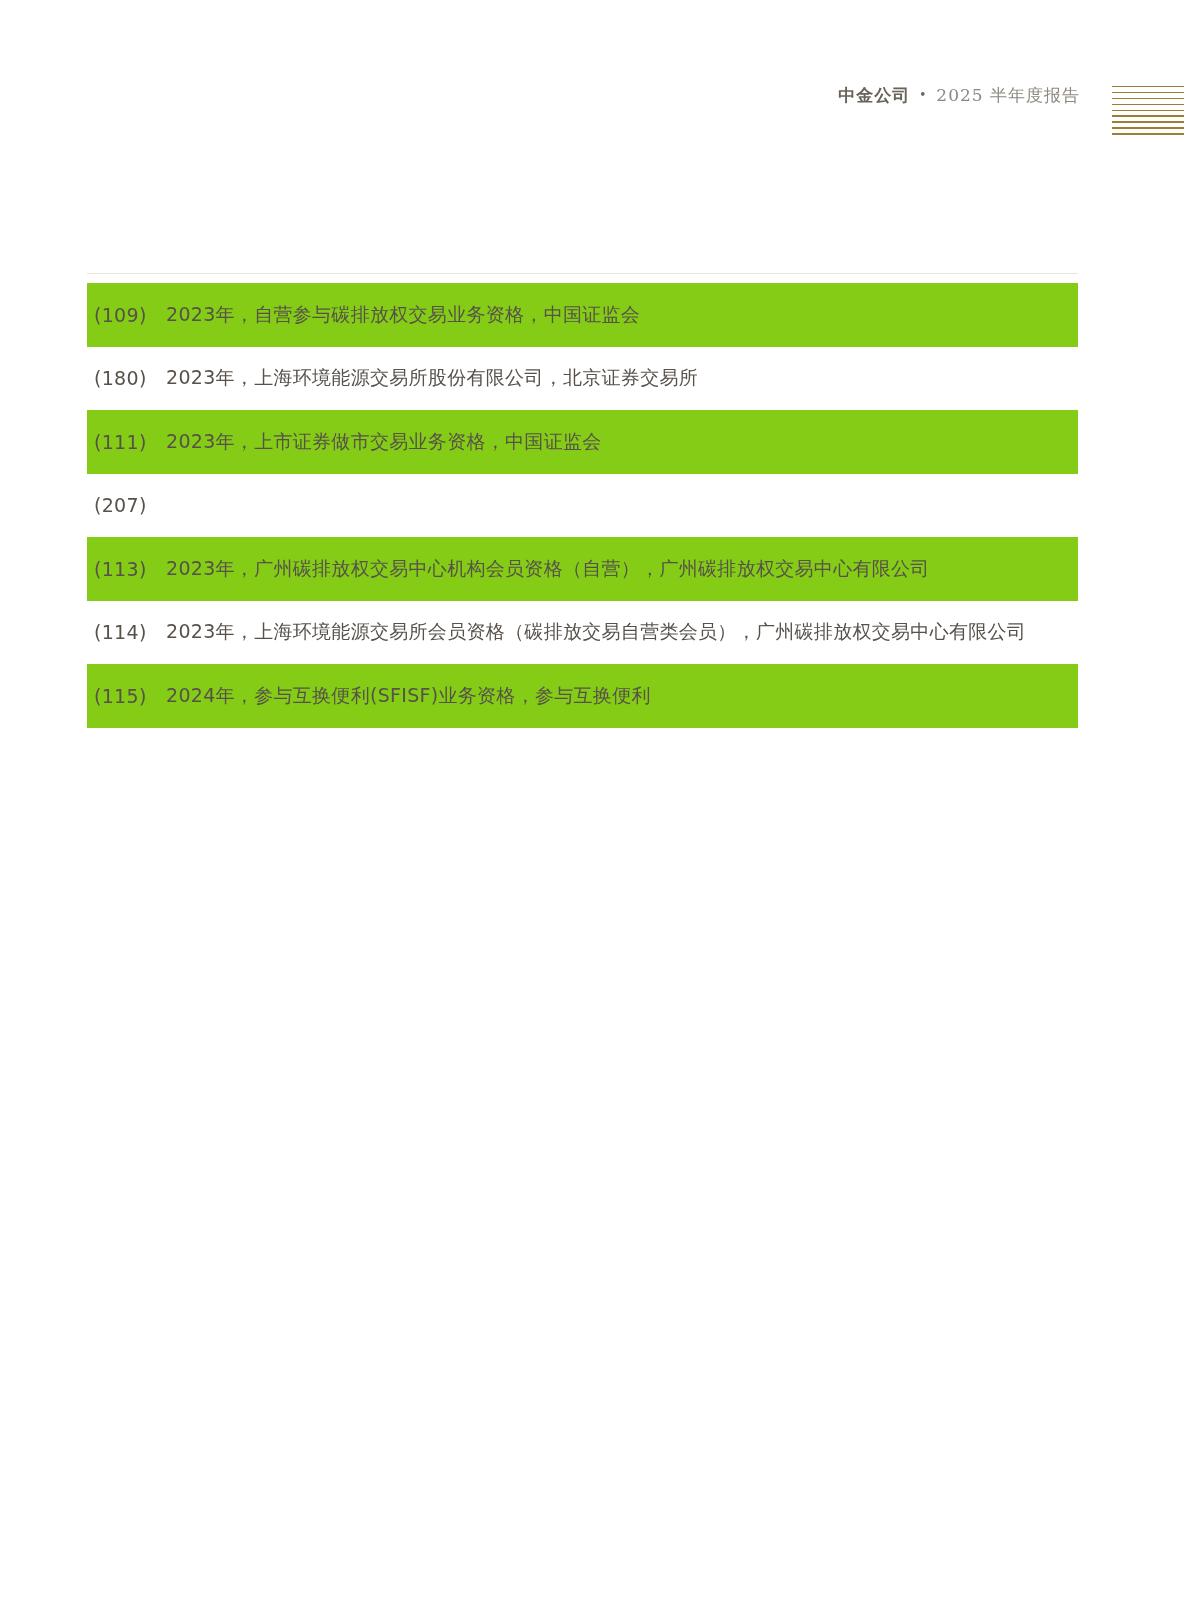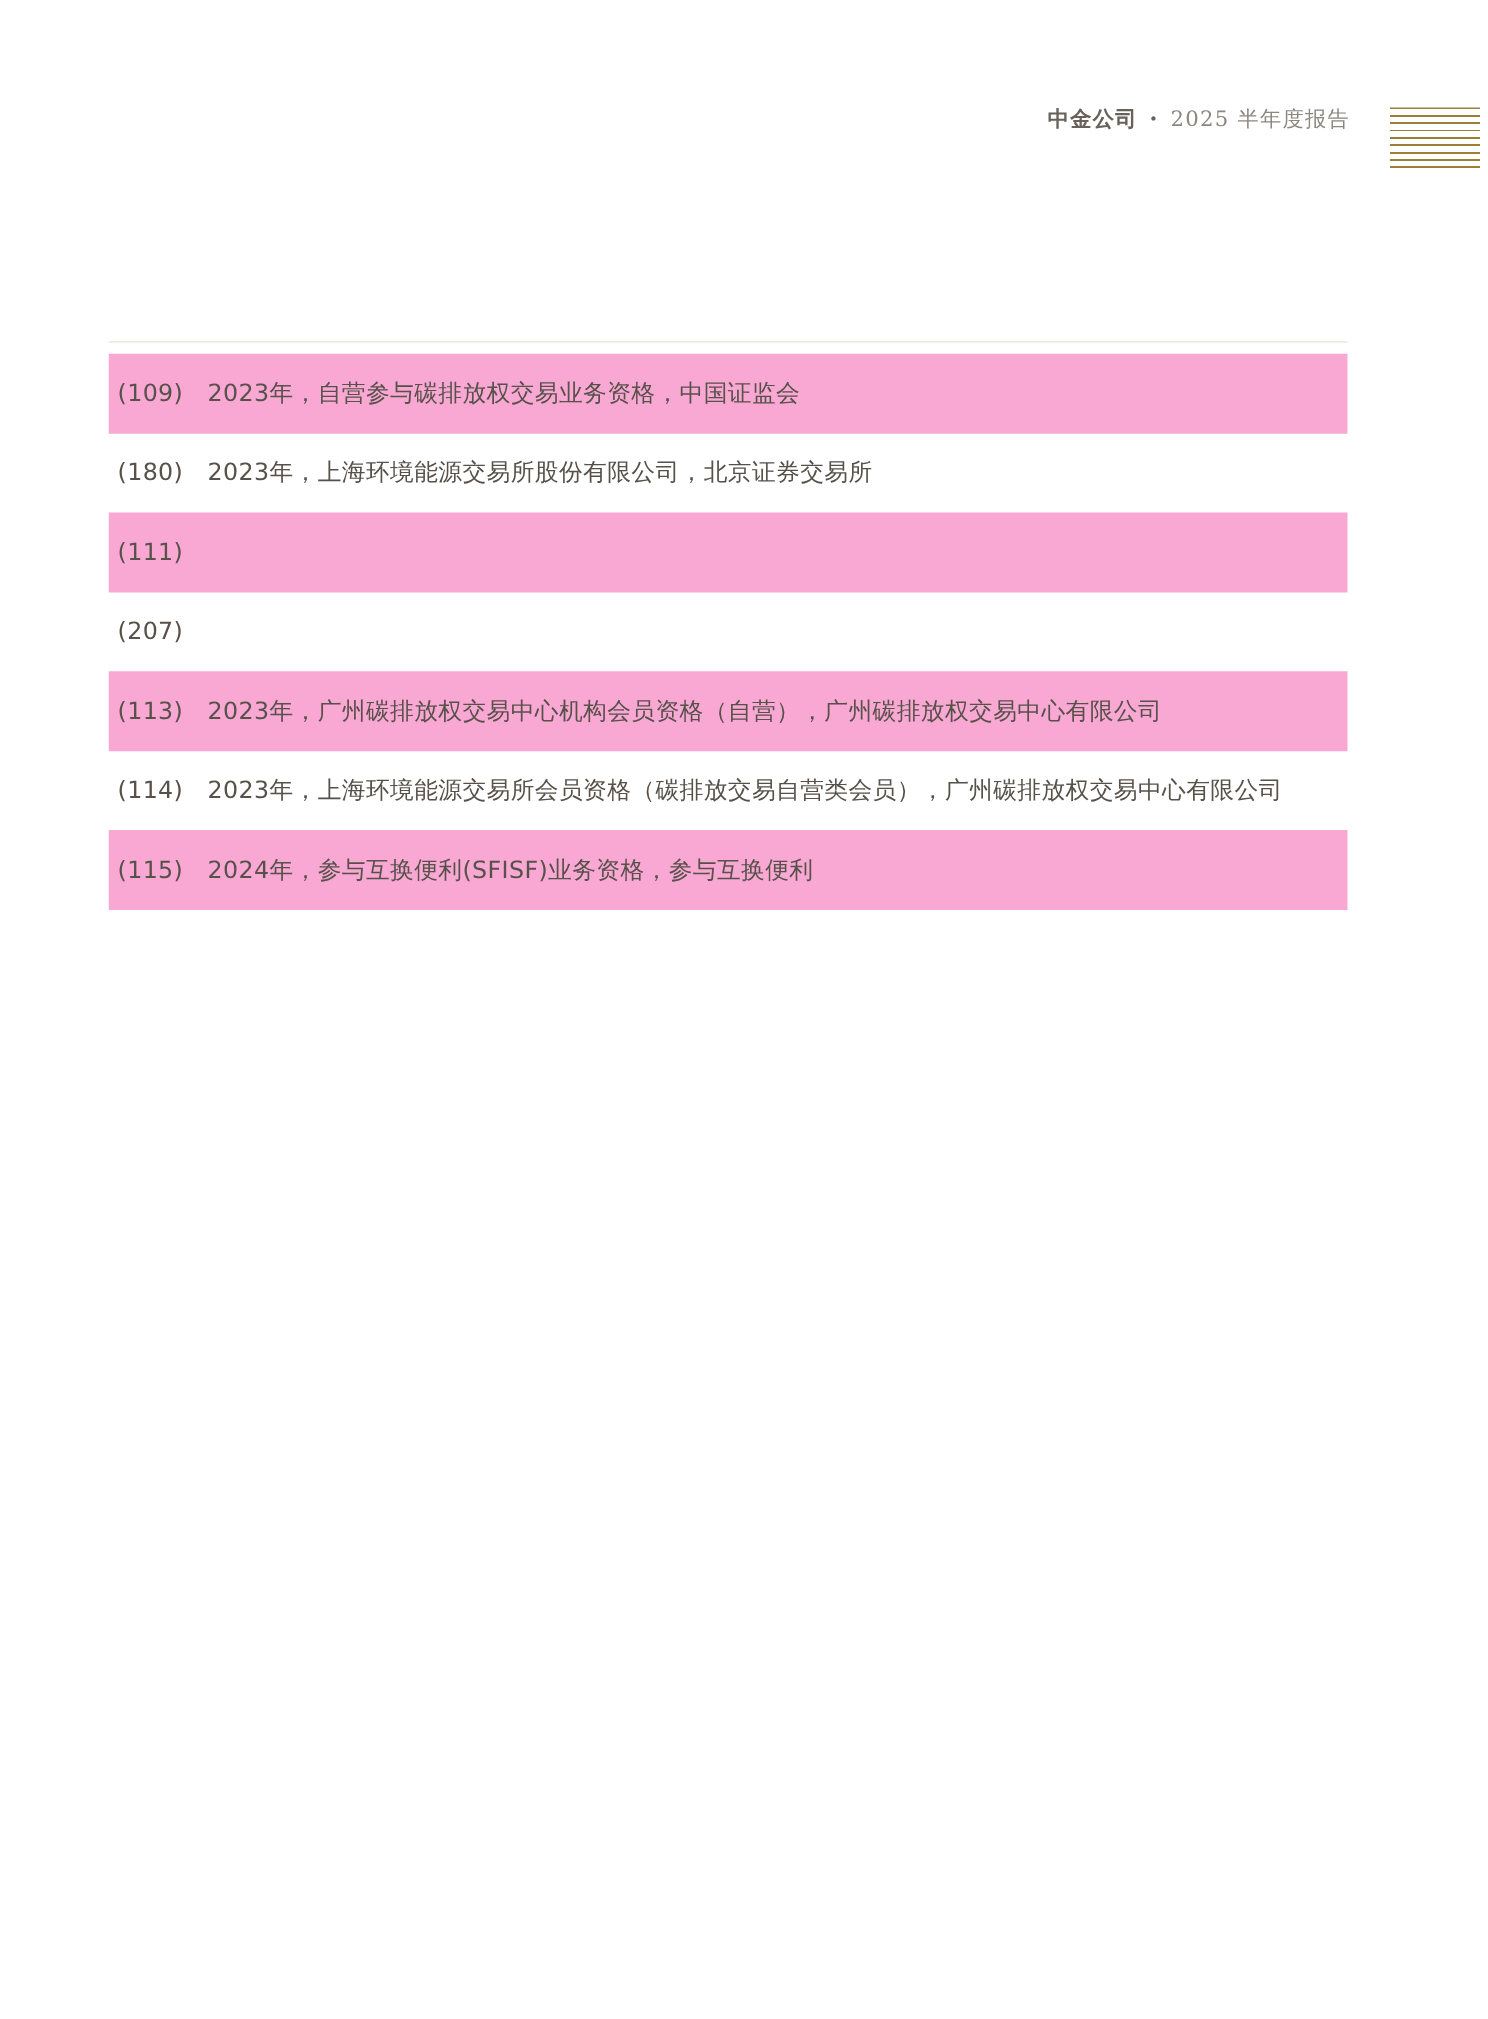--- a/index.html
+++ b/index.html
@@ -45,21 +45,21 @@
     padding-top: 9px;
   }
   .row {
     display: flex;
     align-items: center;
     height: 63.5px;
     font-size: 19px;
     color: #57514a;
     letter-spacing: 0.3px;
   }
-  .row.shaded { background: #f9a8d4; }
+  .row.shaded { background: #84cc16; }
   .row .no {
     flex: none;
     width: 72px;
     padding-left: 7px;
   }
   .row .txt { flex: 1; white-space: nowrap; }
   .page-number {
     position: absolute;
     top: 1526px;
     right: 113px;
@@ -84,20 +84,21 @@
     <div class="row shaded">
       <span class="no">(109)</span>
       <span class="txt">2023年，自营参与碳排放权交易业务资格，中国证监会</span>
     </div>
     <div class="row">
       <span class="no">(180)</span>
       <span class="txt">2023年，上海环境能源交易所股份有限公司，北京证券交易所</span>
     </div>
     <div class="row shaded">
       <span class="no">(111)</span>
+      <span class="txt">2023年，上市证券做市交易业务资格，中国证监会</span>
     </div>
     <div class="row">
       <span class="no">(207)</span>
     </div>
     <div class="row shaded">
       <span class="no">(113)</span>
       <span class="txt">2023年，广州碳排放权交易中心机构会员资格（自营），广州碳排放权交易中心有限公司</span>
     </div>
     <div class="row">
       <span class="no">(114)</span>

